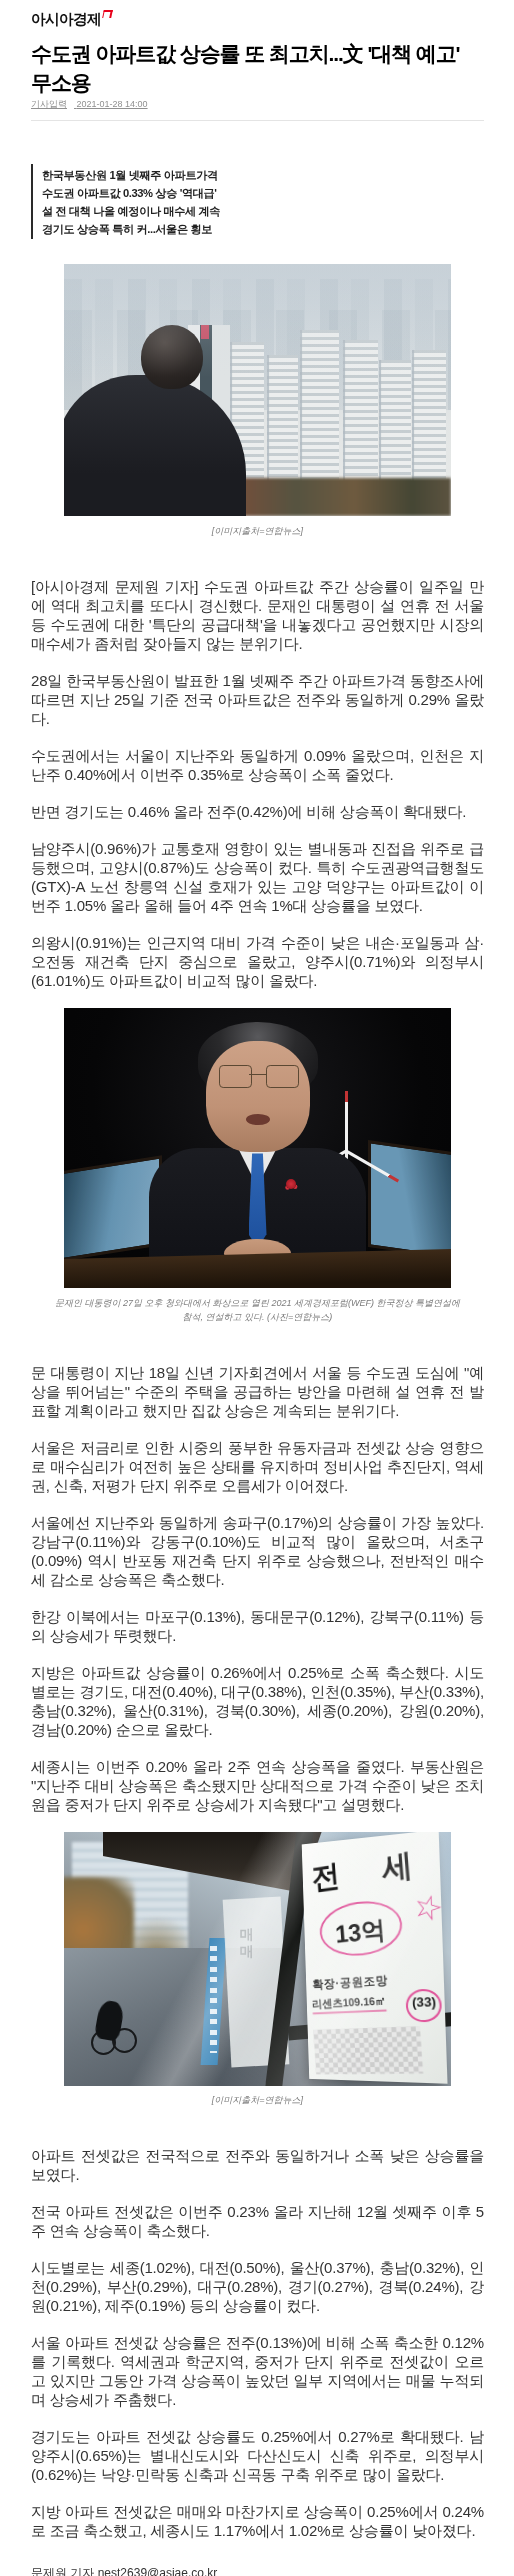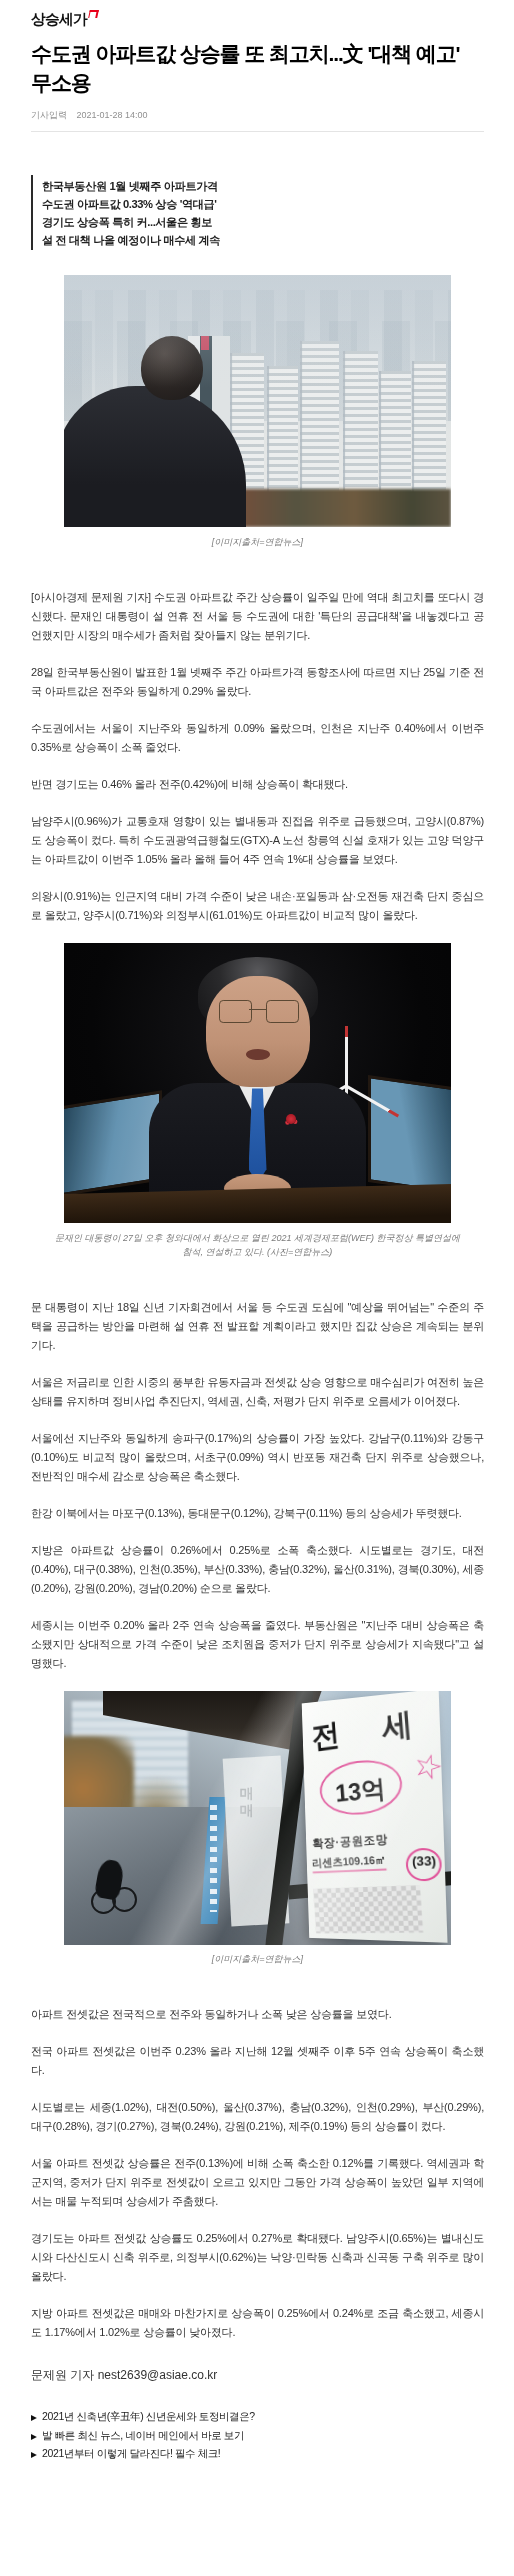--- a/index.html
+++ b/index.html
@@ -4,38 +4,38 @@
 <style>
   html,body{margin:0;padding:0;background:#ffffff;}
   body{width:515px;font-family:"Liberation Sans","DejaVu Sans",sans-serif;color:#333;}
   .content{padding:8.4px 31px 28px 31px;}
 
   
   .logo-row{display:flex;align-items:flex-start;margin-top:1.4px;}
   .logo-text{font-size:14.7px;font-weight:bold;color:#111;letter-spacing:-0.7px;}
   .logo-mark{width:6.3px;height:6.3px;border-top:2.1px solid #e8001a;border-right:2.1px solid #e8001a;border-left:0.7px solid #e8001a;border-bottom:0;transform:skewX(-12deg);margin:0.7px 0 0 2.1px;display:inline-block;}
   h1.title{margin:9.8px 0 0 0;font-size:21px;line-height:29px;color:#000;letter-spacing:-1.1px;font-weight:bold;}
-  .meta{margin-top:12px;font-size:9px;color:#909090;}
+  .meta{margin-top:1px;font-size:9px;color:#909090;text-decoration:underline;}
   .meta .label{margin-right:7px;color:#8d8d8d;}
   .rule{border:0;border-top:0.7px solid #e4e4e4;margin:9.8px 0 0 0;}
 
   
   .summary{margin-top:43px;border-left:2.1px solid #2a2a2a;padding:1.4px 0 1.4px 9px;}
   .summary div{font-size:11.2px;font-weight:bold;color:#222;line-height:18px;letter-spacing:-0.4px;}
 
   
   figure{margin:25px 0 0 0;}
   .photo{position:relative;width:387px;margin:0 auto;overflow:hidden;}
   .photo *{position:absolute;}
   figcaption{margin-top:7.7px;text-align:center;font-size:9px;color:#7b7b7b;line-height:14px;font-style:italic;}
   .cap-wide{padding:0 21px;}
 
   
   .body-text{margin-top:39px;}
-  .body-text p{margin:0 0 18px 0;font-size:11px;line-height:19px;letter-spacing:-0.2px;color:#333;text-align:justify;}
+  .body-text p{margin:0 0 18px 0;font-size:15px;line-height:19px;letter-spacing:-0.2px;color:#333;text-align:justify;}
   .byline{margin-top:25px;font-size:12px;color:#333;}
   .byline a{color:#333;text-decoration:none;}
 
   
   .related{margin-top:24px;}
   .related .link{font-size:10.5px;color:#222;line-height:17.5px;letter-spacing:-0.4px;cursor:pointer;}
   .related .arrow{color:#111;font-size:7.7px;margin-right:5.6px;}
 
   
   .photo1{height:252px;background:linear-gradient(180deg,#c0cad2 0%,#d4dbdf 38%,#e2e5e5 62%,#e8eae9 100%);}
@@ -98,38 +98,38 @@
   .p3-unitcircle{top:153px;right:2.8px;width:31px;height:28px;border:2.1px solid #e0559b;border-radius:50%;transform:rotate(-4deg);}
   .p3-unit{top:158px;right:8.4px;font-size:13.3px;font-weight:bold;color:#222;}
   .p3-pixel{top:191px;left:7px;width:78%;height:46px;background:repeating-conic-gradient(#c7c7c7 0% 25%,#e7e7e7 0% 50%) 0 0/9.8px 9.8px;opacity:.85;transform:rotate(-2deg);}
 </style>
 </head>
 <body>
 
 <div class="content">
 
   <div class="logo-row">
-    <span class="logo-text">상승세가</span>
+    <span class="logo-text">아시아경제</span>
     <span class="logo-mark"></span>
   </div>
 
   <h1 class="title">수도권 아파트값 상승률 또 최고치...文 '대책 예고' 무소용</h1>
 
   <div class="meta">
     <span class="label">기사입력</span>
     <span>2021-01-28 14:00</span>
   </div>
 
   <hr class="rule">
 
   <div class="summary">
     <div>한국부동산원 1월 넷째주 아파트가격</div>
     <div>수도권 아파트값 0.33% 상승 '역대급'</div>
+    <div>설 전 대책 나올 예정이나 매수세 계속</div>
     <div>경기도 상승폭 특히 커...서울은 횡보</div>
-    <div>설 전 대책 나올 예정이나 매수세 계속</div>
   </div>
 
   <figure>
     <div class="photo photo1">
       <div class="p1-far"></div>
       <div class="p1-far2"></div>
       <div class="p1-tower p1-win" style="left:26%;width:36px;height:58%;"></div>
       <div class="p1-teal" style="left:32%;width:42px;height:62%;"></div>
       <div class="p1-sign" style="left:35.5%;top:24%;"></div>
       <div class="p1-tower p1-win" style="left:43%;width:34px;height:55%;"></div>

